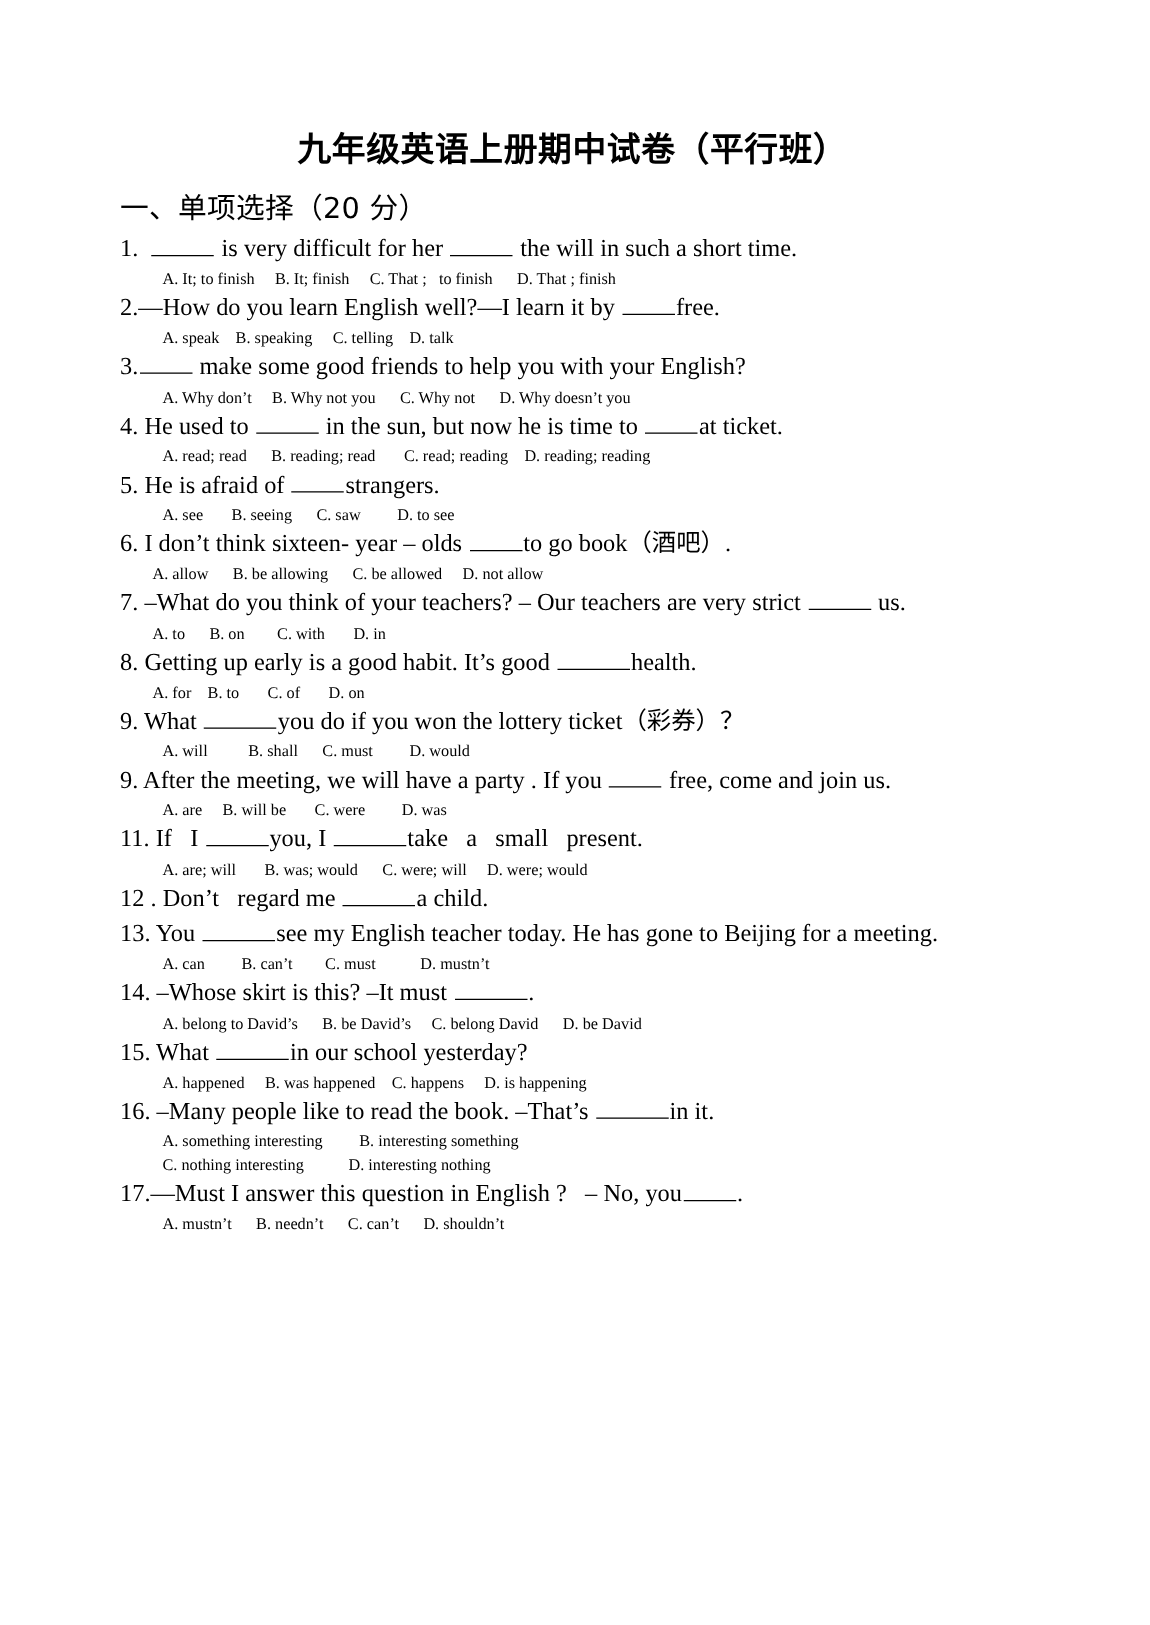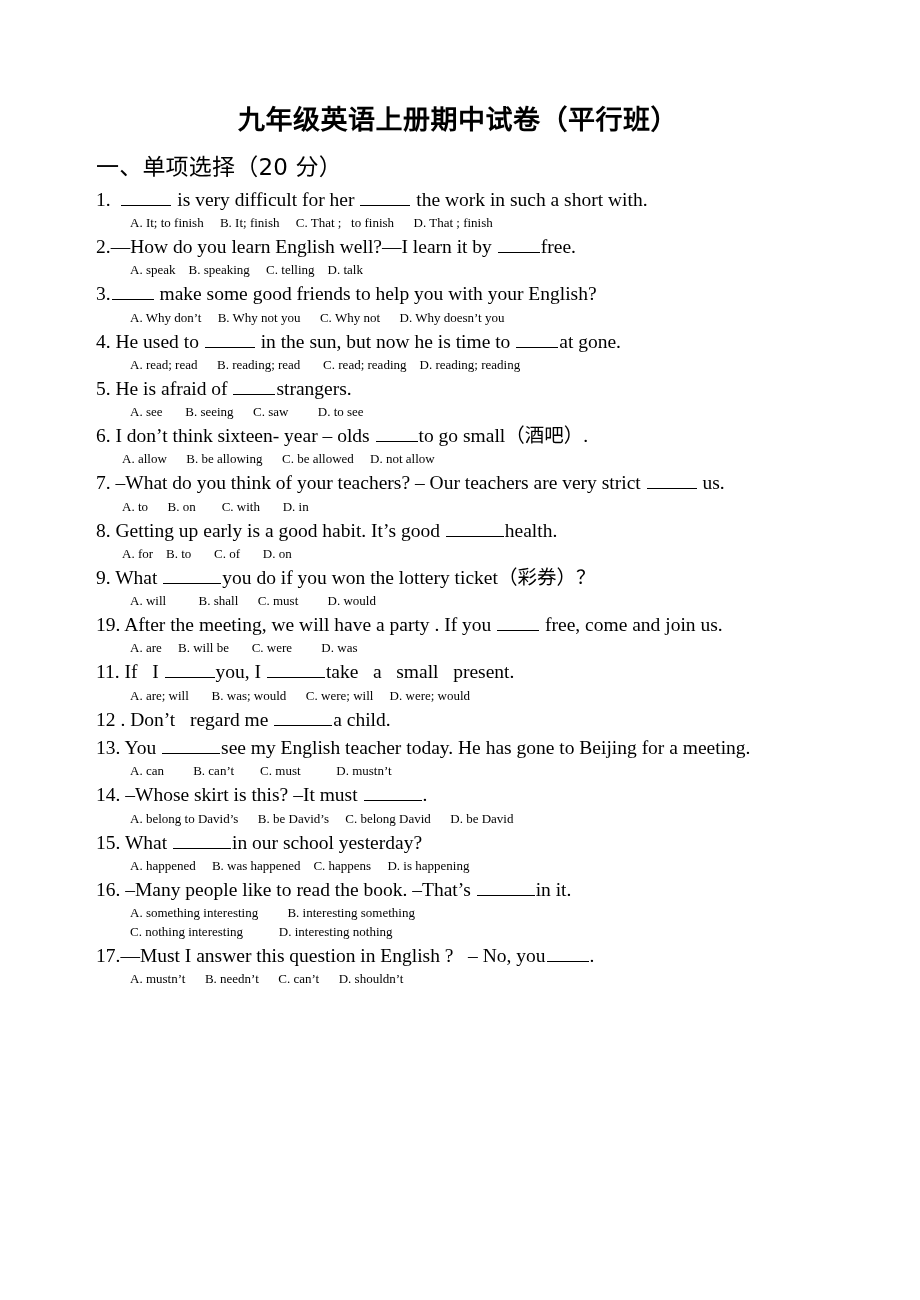--- a/index.html
+++ b/index.html
@@ -87,66 +87,66 @@
 
 <div class="page">
 
   <h1 class="doc-title">九年级英语上册期中试卷（平行班）</h1>
 
   <div class="section-head cn">一、单项选择（20 分）</div>
 
   <div class="qlist">
 
     <div class="q">
-      <div class="stem"><span>1.  </span><span class="blank b-md"></span><span> is very difficult for her </span><span class="blank b-md"></span><span> the work in such a short with.</span></div>
+      <div class="stem"><span>1.  </span><span class="blank b-md"></span><span> is very difficult for her </span><span class="blank b-md"></span><span> the will in such a short time.</span></div>
       <div class="opts">A. It; to finish     B. It; finish     C. That ;   to finish      D. That ; finish</div>
     </div>
 
     <div class="q">
       <div class="stem"><span>2.—How do you learn English well?—I learn it by </span><span class="blank b-sm"></span><span>free.</span></div>
       <div class="opts">A. speak    B. speaking     C. telling    D. talk</div>
     </div>
 
     <div class="q">
       <div class="stem"><span>3.</span><span class="blank b-sm"></span><span> make some good friends to help you with your English?</span></div>
       <div class="opts">A. Why don’t     B. Why not you      C. Why not      D. Why doesn’t you</div>
     </div>
 
     <div class="q">
-      <div class="stem"><span>4. He used to </span><span class="blank b-md"></span><span> in the sun, but now he is time to </span><span class="blank b-sm"></span><span>at gone.</span></div>
+      <div class="stem"><span>4. He used to </span><span class="blank b-md"></span><span> in the sun, but now he is time to </span><span class="blank b-sm"></span><span>at ticket.</span></div>
       <div class="opts">A. read; read      B. reading; read       C. read; reading    D. reading; reading</div>
     </div>
 
     <div class="q">
       <div class="stem"><span>5. He is afraid of </span><span class="blank b-sm"></span><span>strangers.</span></div>
       <div class="opts">A. see       B. seeing      C. saw         D. to see</div>
     </div>
 
     <div class="q">
-      <div class="stem"><span>6. I don’t think sixteen- year – olds </span><span class="blank b-sm"></span><span>to go small（酒吧）.</span></div>
+      <div class="stem"><span>6. I don’t think sixteen- year – olds </span><span class="blank b-sm"></span><span>to go book（酒吧）.</span></div>
       <div class="opts flush" style="padding-left:26px">A. allow      B. be allowing      C. be allowed     D. not allow</div>
     </div>
 
     <div class="q">
       <div class="stem"><span>7. –What do you think of your teachers? – Our teachers are very strict </span><span class="blank b-md"></span><span> us.</span></div>
       <div class="opts" style="padding-left:26px">A. to      B. on        C. with       D. in</div>
     </div>
 
     <div class="q">
       <div class="stem"><span>8. Getting up early is a good habit. It’s good </span><span class="blank b-lg"></span><span>health.</span></div>
       <div class="opts" style="padding-left:26px">A. for    B. to       C. of       D. on</div>
     </div>
 
     <div class="q">
       <div class="stem"><span>9. What </span><span class="blank b-lg"></span><span>you do if you won the lottery ticket（彩券）？</span></div>
       <div class="opts">A. will          B. shall      C. must         D. would</div>
     </div>
 
     <div class="q">
-      <div class="stem"><span>19. After the meeting, we will have a party . If you </span><span class="blank b-sm"></span><span> free, come and join us.</span></div>
+      <div class="stem"><span>9. After the meeting, we will have a party . If you </span><span class="blank b-sm"></span><span> free, come and join us.</span></div>
       <div class="opts">A. are     B. will be       C. were         D. was</div>
     </div>
 
     <div class="q">
       <div class="stem"><span>11. If   I </span><span class="blank b-md"></span><span>you, I </span><span class="blank b-lg"></span><span>take   a   small   present.</span></div>
       <div class="opts">A. are; will       B. was; would      C. were; will     D. were; would</div>
     </div>
 
     <div class="q">
       <div class="stem"><span>12 . Don’t   regard me </span><span class="blank b-lg"></span><span>a child.</span></div>

